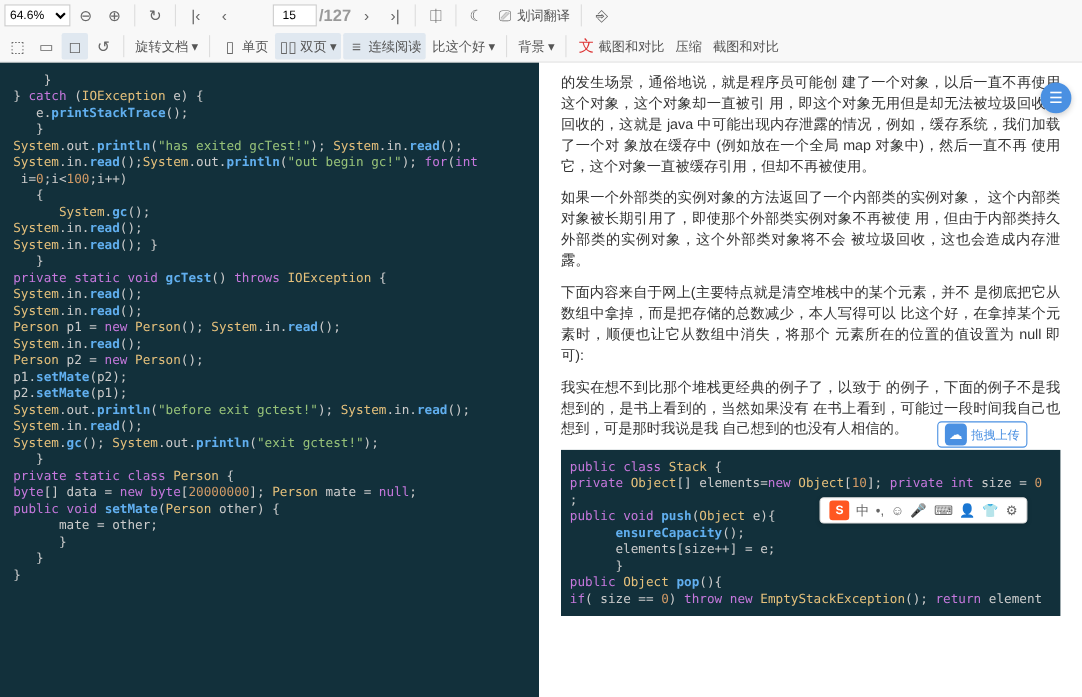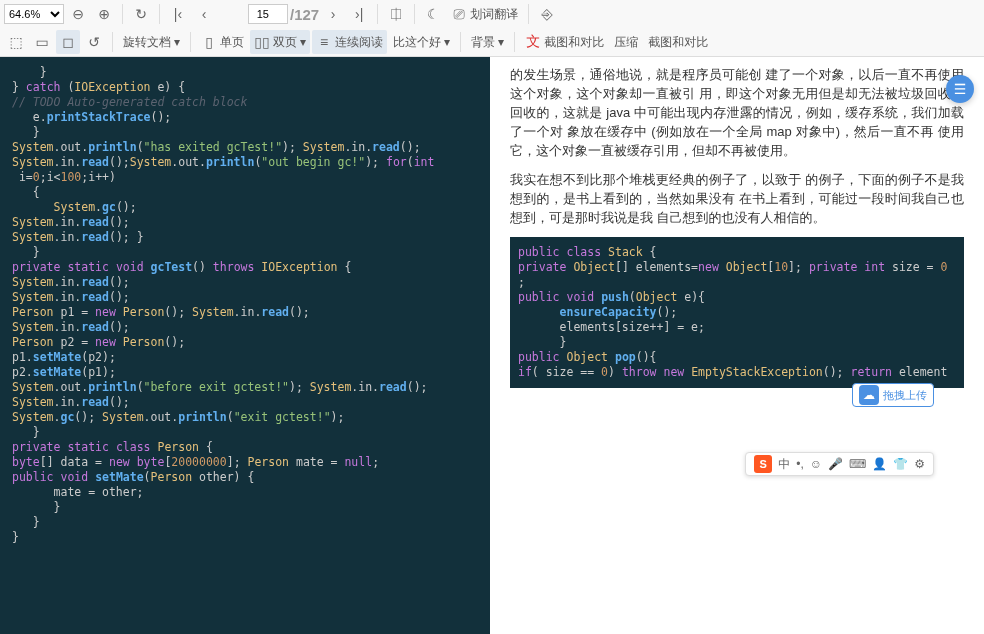--- a/index.html
+++ b/index.html
@@ -130,21 +130,20 @@
       </span>
     <span class="tb-btn">
         <span>截图和对比</span>
       </span>
   </div>
 </div>
 
 <div class="content">
   <div class="left-pane"><span>    }</span>
 } <span class="kw">catch</span> (<span class="cls">IOException</span> e) {
-<span class="cm">// TODO Auto-generated catch block</span>
    e.<span class="fn">printStackTrace</span>();
    }
 <span class="cls">System</span>.out.<span class="fn">println</span>(<span class="str">"has exited gcTest!"</span>); <span class="cls">System</span>.in.<span class="fn">read</span>();
 <span class="cls">System</span>.in.<span class="fn">read</span>();<span class="cls">System</span>.out.<span class="fn">println</span>(<span class="str">"out begin gc!"</span>); <span class="kw">for</span>(<span class="kw">int</span>
  i=<span class="num">0</span>;i&lt;<span class="num">100</span>;i++)
    {
       <span class="cls">System</span>.<span class="fn">gc</span>();
 <span class="cls">System</span>.in.<span class="fn">read</span>();
 <span class="cls">System</span>.in.<span class="fn">read</span>(); }
    }
@@ -163,20 +162,22 @@
 <span class="kw">private</span> <span class="kw">static</span> <span class="kw">class</span> <span class="cls">Person</span> {
 <span class="kw">byte</span>[] data = <span class="kw">new</span> <span class="kw">byte</span>[<span class="num">20000000</span>]; <span class="cls">Person</span> mate = <span class="kw">null</span>;
 <span class="kw">public</span> <span class="kw">void</span> <span class="fn">setMate</span>(<span class="cls">Person</span> other) {
       mate = other;
       }
    }
 }</div>
 
   <div class="right-pane">
     <p>的发生场景，通俗地说，就是程序员可能创 建了一个对象，以后一直不再使用这个对象，这个对象却一直被引 用，即这个对象无用但是却无法被垃圾回收器回收的，这就是 java 中可能出现内存泄露的情况，例如，缓存系统，我们加载了一个对 象放在缓存中 (例如放在一个全局 map 对象中)，然后一直不再 使用它，这个对象一直被缓存引用，但却不再被使用。</p>
+    <p>如果一个外部类的实例对象的方法返回了一个内部类的实例对象， 这个内部类对象被长期引用了，即使那个外部类实例对象不再被使 用，但由于内部类持久外部类的实例对象，这个外部类对象将不会 被垃圾回收，这也会造成内存泄露。</p>
+    <p>下面内容来自于网上(主要特点就是清空堆栈中的某个元素，并不 是彻底把它从数组中拿掉，而是把存储的总数减少，本人写得可以 比这个好，在拿掉某个元素时，顺便也让它从数组中消失，将那个 元素所在的位置的值设置为 null 即可):</p>
     <p>我实在想不到比那个堆栈更经典的例子了，以致于                    的例子，下面的例子不是我想到的，是书上看到的，当然如果没有 在书上看到，可能过一段时间我自己也想到，可是那时我说是我 自己想到的也没有人相信的。</p>
     <div class="code-block"><span class="kw">public</span> <span class="kw">class</span> <span class="cls">Stack</span> {
 <span class="kw">private</span> <span class="cls">Object</span>[] elements=<span class="kw">new</span> <span class="cls">Object</span>[<span class="num">10</span>]; <span class="kw">private</span> <span class="kw">int</span> size = <span class="num">0</span>
 ;
 <span class="kw">public</span> <span class="kw">void</span> <span class="fn">push</span>(<span class="cls">Object</span> e){
       <span class="fn">ensureCapacity</span>();
       elements[size++] = e;
       }
 <span class="kw">public</span> <span class="cls">Object</span> <span class="fn">pop</span>(){
 <span class="kw">if</span>( size == <span class="num">0</span>) <span class="kw">throw</span> <span class="kw">new</span> <span class="cls">EmptyStackException</span>(); <span class="kw">return</span> element</div>

